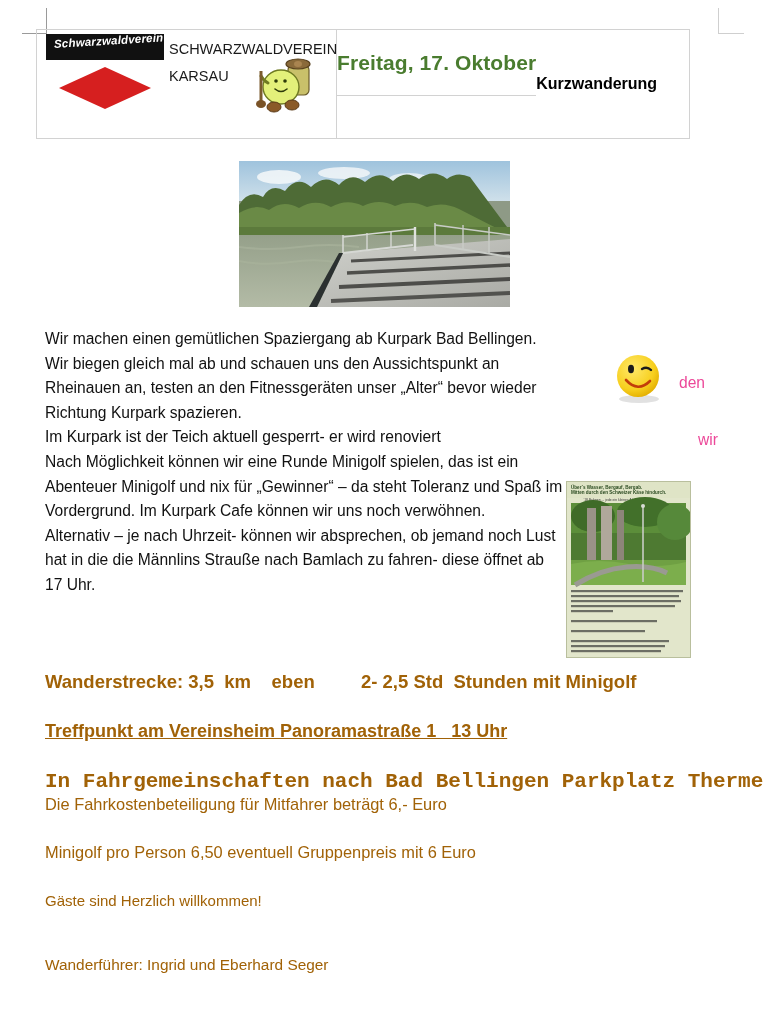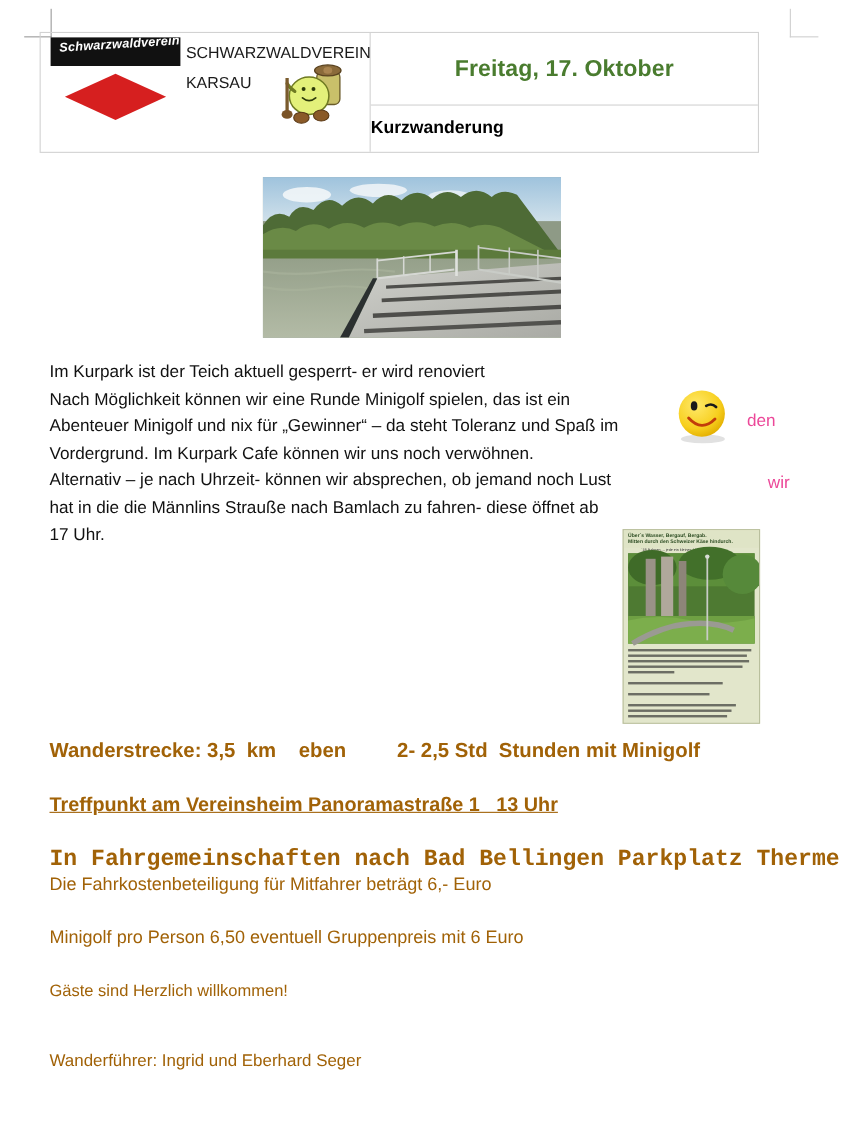--- a/index.html
+++ b/index.html
@@ -36,21 +36,21 @@
   }
   .hdr-left {
     width: 300px;
     border-right: 1px solid #d2d2d2;
     box-sizing: border-box;
     position: relative;
   }
   .hdr-right {
     flex: 1;
     display: flex;
-    flex-direction: column;
+    flex-direction: row;
     box-sizing: border-box;
   }
   .hdr-date-cell {
     height: 66px;
     border-bottom: 1px solid #d2d2d2;
     display: flex;
     align-items: center;
     justify-content: center;
     box-sizing: border-box;
   }
@@ -322,20 +322,22 @@
     <line x1="196" y1="84" x2="196" y2="62" stroke="#c9ccc7" stroke-width="1.6"></line>
     <line x1="224" y1="88" x2="224" y2="64" stroke="#c9ccc7" stroke-width="1.4"></line>
     <line x1="250" y1="92" x2="250" y2="66" stroke="#c9ccc7" stroke-width="1.4"></line>
     <line x1="196" y1="64" x2="271" y2="74" stroke="#c9ccc7" stroke-width="1.6"></line>
 
     <line x1="176" y1="66" x2="176" y2="90" stroke="#e0e2de" stroke-width="2.4"></line>
   </svg>
 </div>
 
 <div class="body-col">
+  <p>Wir machen einen gemütlichen Spaziergang ab Kurpark Bad Bellingen.</p>
+  <p>Wir biegen gleich mal ab und schauen uns den Aussichtspunkt an Rheinauen an, testen an den Fitnessgeräten unser „Alter“  bevor wieder Richtung Kurpark spazieren.</p>
   <p>Im Kurpark ist der Teich aktuell gesperrt- er wird renoviert</p>
   <p>Nach Möglichkeit können wir eine Runde Minigolf spielen, das ist ein Abenteuer Minigolf und nix für „Gewinner“ – da steht  Toleranz und Spaß im Vordergrund. Im Kurpark Cafe können wir uns noch verwöhnen.</p>
   <p>Alternativ – je nach Uhrzeit- können wir absprechen, ob jemand noch Lust hat in die die Männlins Strauße nach Bamlach zu fahren- diese öffnet ab 17 Uhr.</p>
 </div>
 
 <svg class="smiley" viewBox="0 0 57 53">
   <ellipse cx="28" cy="47" rx="20" ry="4" fill="#c9c9c9" opacity="0.55"></ellipse>
   <defs>
     <radialGradient id="smig" cx="38%" cy="32%" r="72%">
       <stop offset="0%" stop-color="#ffe96a"></stop>

